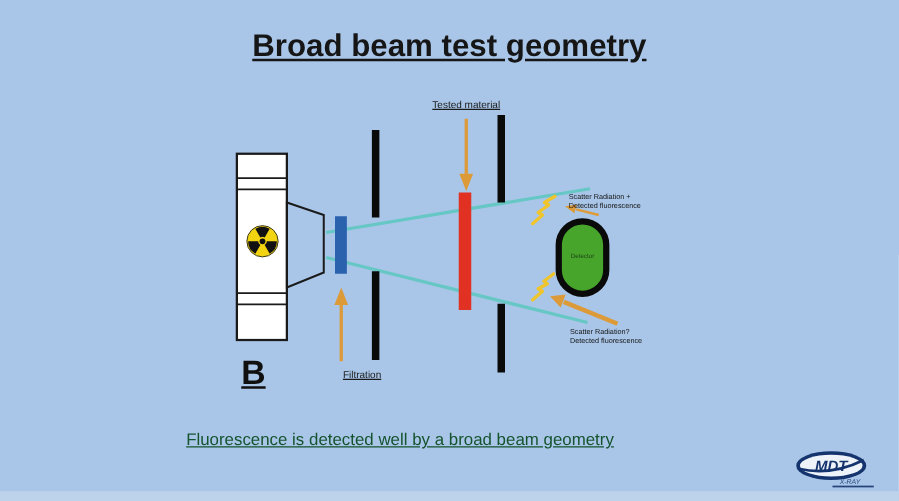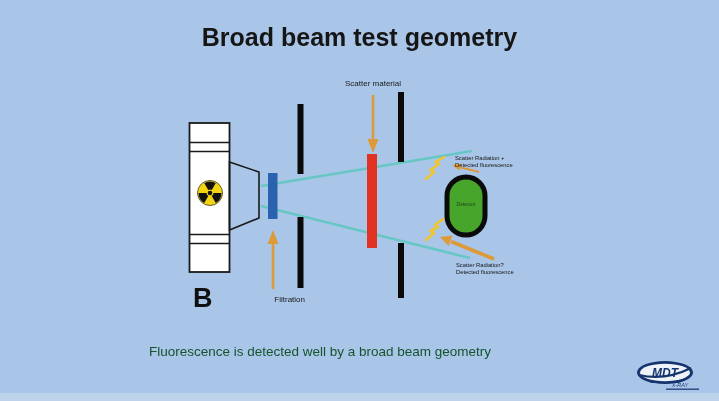--- a/index.html
+++ b/index.html
@@ -5,21 +5,21 @@
   html,body{margin:0;padding:0;}
   #stage{
     position:relative;
     width:719px;height:401px;
     background:#a9c6e8;
     overflow:hidden;
     font-family:"Liberation Sans", sans-serif;
   }
   #stage svg{position:absolute;left:0;top:0;}
   svg text{font-family:"Liberation Sans", sans-serif;}
-  .txt{position:absolute;color:#1c1c1c;}
+  .txt{position:absolute;color:#1c1c1c;text-decoration:underline;}
   .title{
     left:0;top:23px;width:719px;
     text-align:center;
     font-size:25px;font-weight:700;color:#161616;
   }
   .caption{
     left:0;top:344px;width:640px;
     text-align:center;
     font-size:13.5px;color:#14532d;
   }
@@ -126,21 +126,21 @@
       <ellipse cx="665" cy="372.5" rx="25" ry="8.7" fill="#eef3fa"></ellipse>
       <path d="M639,375 Q665,381 691,368" stroke="#15346e" stroke-width="2.2" fill="none"></path>
       <text x="665" y="376.5" text-anchor="middle" font-size="12" font-weight="bold" font-style="italic" fill="#15346e">MDT</text>
       <text x="680" y="387" text-anchor="middle" font-size="5.5" font-style="italic" fill="#25457a">X-RAY</text>
       <rect x="666" y="388.5" width="33" height="1.4" fill="#25457a"></rect>
     </g>
   </svg>
 
   <div class="txt title">Broad beam test geometry</div>
 
-  <div class="txt small-label tested-material">Scatter material</div>
+  <div class="txt small-label tested-material">Tested material</div>
 
   <div class="txt small-label filtration">Filtration</div>
 
   <div class="txt panel-label">B</div>
 
   <div class="txt caption">Fluorescence is detected well by a broad beam geometry</div>
 
   <div class="bottom-strip"></div>
 </div>
 

